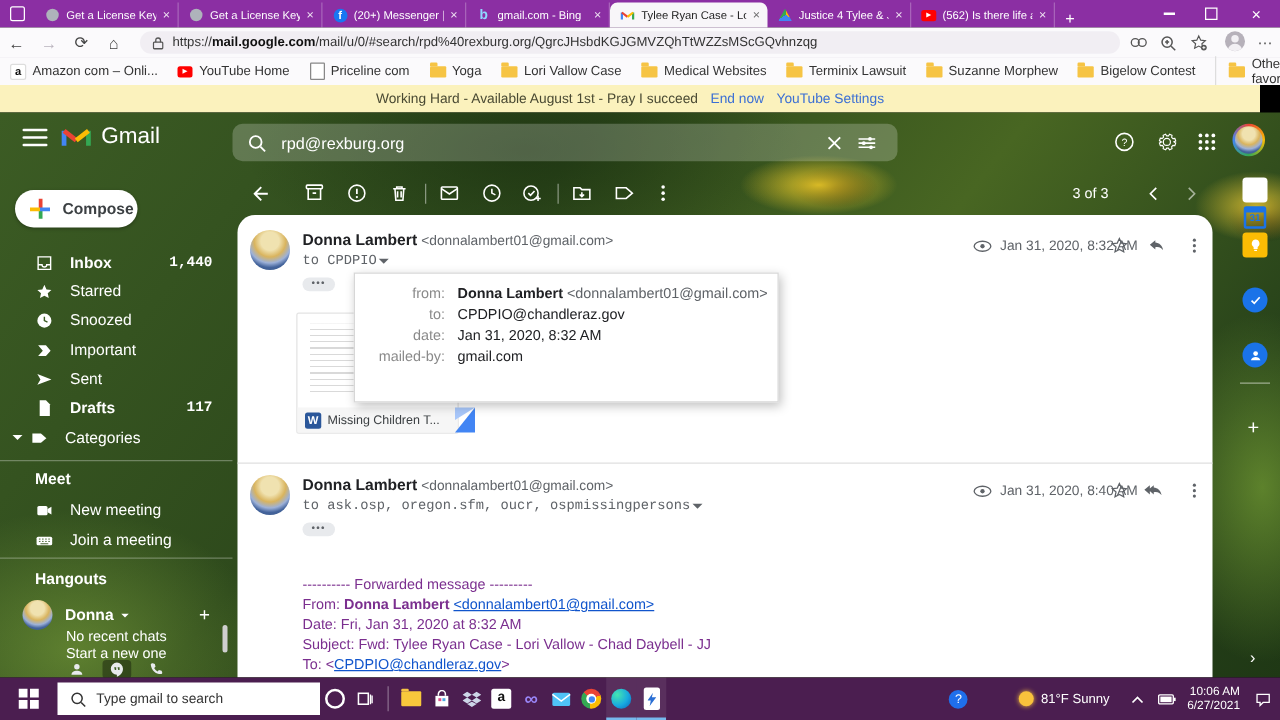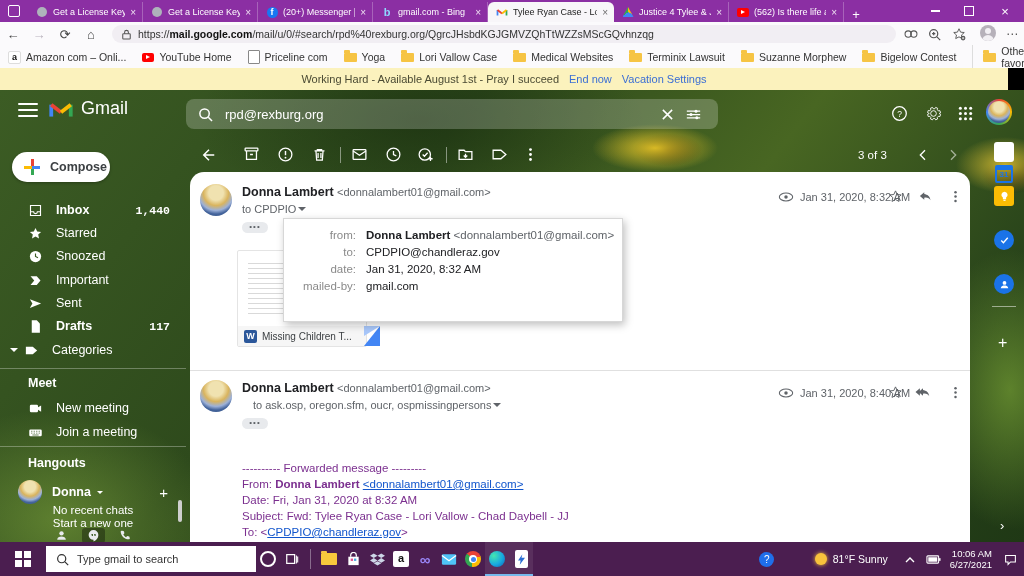--- a/index.html
+++ b/index.html
@@ -71,21 +71,21 @@
   .sbitem{position:absolute;left:0;width:186px;height:22px;display:flex;align-items:center;color:#fff;font-size:12.5px;}
   .sbitem .ic{width:16px;margin-left:28px;margin-right:12px;display:flex;}
   .sbitem .cnt{margin-left:auto;margin-right:16px;font-size:11.5px;font-family:Liberation Mono, monospace;}
   .sbhead{position:absolute;left:28px;color:#fff;font-weight:bold;font-size:12.5px;}
   .sbline{position:absolute;left:0;width:186px;height:1px;background:rgba(255,255,255,.3);}
 
   
   #card{position:absolute;left:190px;top:82px;width:780px;height:370px;background:#fff;border-radius:14px 14px 0 0;}
   .ename{font-size:12.5px;font-weight:bold;color:#202124;}
   .eaddr{font-size:11px;color:#5f6368;font-weight:normal;}
-  .eto{font-size:11px;color:#5f6368;display:flex;align-items:center;gap:2px;}
+  .eto{font-size:11px;color:#5f6368;display:flex;align-items:center;gap:2px;font-family:Liberation Mono, monospace;}
   .caret{width:0;height:0;border-left:4px solid transparent;border-right:4px solid transparent;border-top:4px solid #5f6368;}
   .edate{font-size:11px;color:#5f6368;}
   .trimmed{position:absolute;width:26px;height:11px;background:#e8eaed;border-radius:6px;color:#5f6368;font-size:8px;line-height:9px;text-align:center;letter-spacing:1px;}
   #popup{position:absolute;left:93px;top:46px;width:340px;height:104px;background:#fff;border:1px solid #d7d7d7;box-shadow:2px 3px 8px rgba(0,0,0,.25);z-index:5;font-size:11.5px;padding:10px 0 0 0;box-sizing:border-box;}
   .prow{display:flex;margin-bottom:5px;}
   .plab{width:72px;text-align:right;color:#8a8a8a;flex:none;}
   .pval{margin-left:10px;color:#202124;white-space:nowrap;}
   #attach{position:absolute;left:47px;top:78px;width:128px;height:95px;border:1px solid #e4e4e4;border-radius:2px;background:
      repeating-linear-gradient(#fff 0 4px,#d9d9d9 4px 5px) 10px 8px/85% 60% no-repeat,#fff;}
   #attachbar{position:absolute;left:0;bottom:0;width:128px;height:20px;background:#f6f6f6;display:flex;align-items:center;gap:5px;padding-left:6px;box-sizing:border-box;overflow:hidden;}
@@ -261,21 +261,21 @@
       </div>
     <div id="otherfav">
         <span class="folder"></span>
         <span>Other favorites</span>
       </div>
   </div>
 
   <div id="banner">
     <span>Working Hard - Available August 1st - Pray I succeed</span>
     <a href="#">End now</a>
-    <a href="#">Vacation Settings</a>
+    <a href="#">YouTube Settings</a>
   </div>
 
   <div id="gmail">
 
     <div class="abs" id="hamburger">
         <span></span>
         <span></span>
         <span></span>
       </div>
     <div class="abs row" style="left:48px;top:8px;gap:7px;">
@@ -596,21 +596,21 @@
           </div>
       </div>
 
       <div id="esep"></div>
 
       <span class="abs donna" style="left:10px;top:208px;width:32px;height:32px;border-radius:50%;"></span>
       <div class="abs" style="left:52px;top:209px;">
         <span class="ename">Donna Lambert</span>
         <span class="eaddr">&lt;donnalambert01@gmail.com&gt;</span>
       </div>
-      <div class="abs eto" style="left:63px;top:227px;">
+      <div class="abs eto" style="left:52px;top:227px;">
         <span>to ask.osp, oregon.sfm, oucr, ospmissingpersons</span>
           <span class="caret"></span>
       </div>
       <span class="abs" style="left:588px;top:216px;">
           <svg viewBox="0 0 24 14" width="16" height="10">
             <ellipse cx="12" cy="7" rx="10" ry="6" fill="none" stroke="#5f6368" stroke-width="1.6"></ellipse>
             <circle cx="12" cy="7" r="2.6" fill="#5f6368"></circle>
           </svg>
         </span>
       <span class="abs edate" style="left:610px;top:215px;">Jan 31, 2020, 8:40 AM</span>

